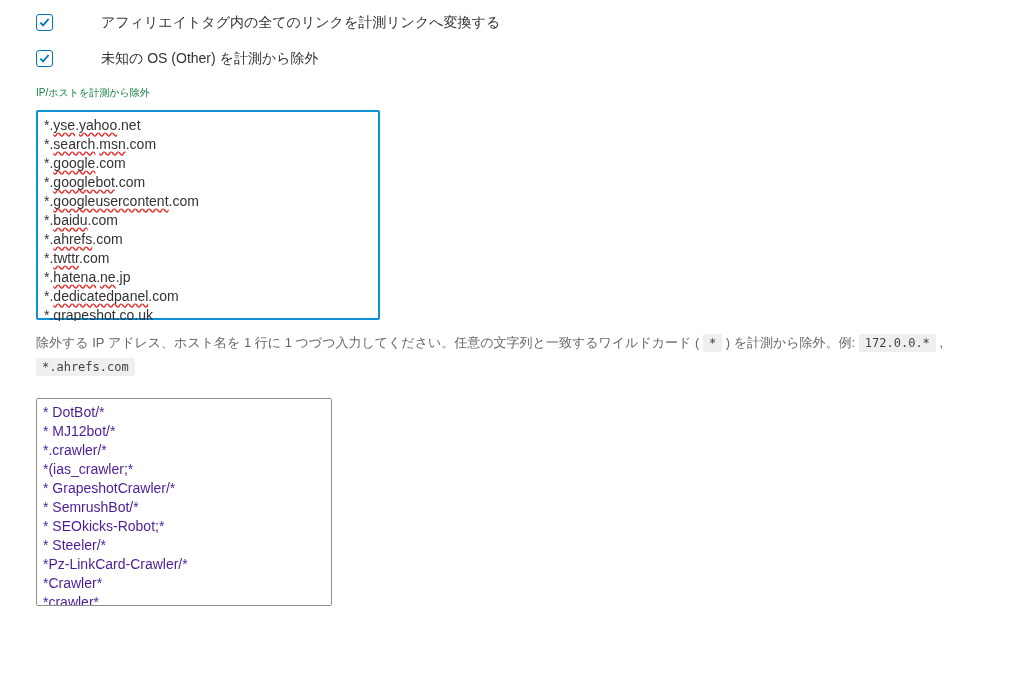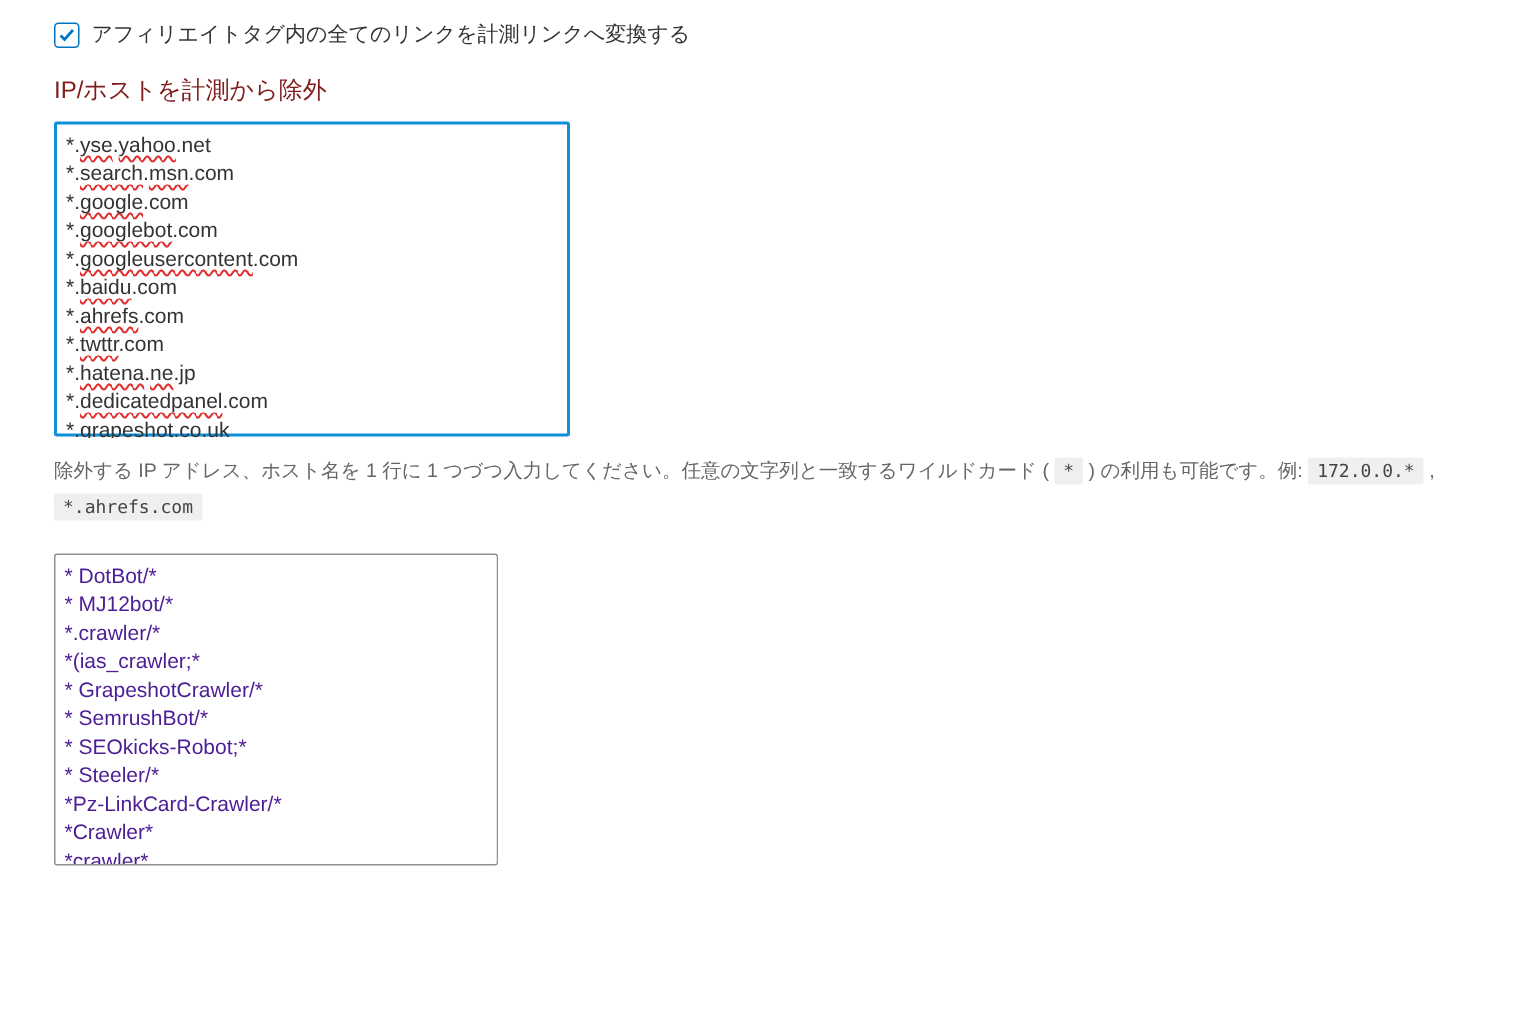--- a/index.html
+++ b/index.html
@@ -10,22 +10,23 @@
     font-size: 14px;
     color: #2a2a2a;
   }
   .page {
     padding: 8px 32px 20px 36px;
     width: 1024px;
     box-sizing: border-box;
   }
   .checkbox-row {
     display: flex;
-    align-items: flex-end;
+    align-items: flex-start;
     margin: 6px 0 18px 0;
+    gap: 40px;
   }
   .chk {
     width: 15px;
     height: 15px;
     border: 1px solid #0075c2;
     border-radius: 3px;
     display: inline-flex;
     align-items: center;
     justify-content: center;
     margin-right: 8px;
@@ -35,22 +36,22 @@
   .chk svg {
     width: 11px;
     height: 11px;
     display: block;
   }
   .chk-label {
     color: #333;
     font-size: 14px;
   }
   .section-label {
-    color: #7f1d1d;
-    font-size: 16px;
+    color: #15803d;
+    font-size: 10px;
     margin: 4px 0 10px 0;
   }
   .ta-wrap {
     position: relative;
     width: 296px;
   }
   .ta {
     width: 344px;
     height: 210px;
     box-sizing: border-box;
@@ -136,41 +137,49 @@
       <svg viewBox="0 0 12 12">
           <path d="M1.5 6.2 L4.4 9.1 L10.5 2.2" fill="none" stroke="#0075c2" stroke-width="2"></path>
         </svg>
     </span>
     <span class="chk-label">アフィリエイトタグ内の全てのリンクを計測リンクへ変換する</span>
   </div>
 
   
 
   
+  <div class="checkbox-row">
+    <span class="chk">
+      <svg viewBox="0 0 12 12">
+          <path d="M1.5 6.2 L4.4 9.1 L10.5 2.2" fill="none" stroke="#0075c2" stroke-width="2"></path>
+        </svg>
+    </span>
+    <span class="chk-label">未知の OS (Other) を計測から除外</span>
+  </div>
 
   
   <div class="section-label">IP/ホストを計測から除外</div>
 
   <div class="ta-wrap">
     <div class="ta-overlay" id="ip-overlay"><div><span>*.</span><span class="spell">yse</span><span>.</span><span class="spell">yahoo</span><span>.net</span></div><div><span>*.</span><span class="spell">search</span><span>.</span><span class="spell">msn</span><span>.com</span></div><div><span>*.</span><span class="spell">google</span><span>.com</span></div><div><span>*.</span><span class="spell">googlebot</span><span>.com</span></div><div><span>*.</span><span class="spell">googleusercontent</span><span>.com</span></div><div><span>*.</span><span class="spell">baidu</span><span>.com</span></div><div><span>*.</span><span class="spell">ahrefs</span><span>.com</span></div><div><span>*.</span><span class="spell">twttr</span><span>.com</span></div><div><span>*.</span><span class="spell">hatena</span><span>.</span><span class="spell">ne</span><span>.jp</span></div><div><span>*.</span><span class="spell">dedicatedpanel</span><span>.com</span></div><div><span>*.</span><span class="spell">grapeshot</span><span>.co.uk</span></div></div>
     <textarea class="ta hidden-ta" id="ip-ta" spellcheck="false" style="">*.yse.yahoo.net
 *.search.msn.com
 *.google.com
 *.googlebot.com
 *.googleusercontent.com
 *.baidu.com
 *.ahrefs.com
 *.twttr.com
 *.hatena.ne.jp
 *.dedicatedpanel.com
 *.grapeshot.co.uk</textarea>
   </div>
 
   <div class="help">
-    <span>除外する IP アドレス、ホスト名を 1 行に 1 つづつ入力してください。任意の文字列と一致するワイルドカード ( </span><span class="code">*</span><span> ) の利用も可能です。例: </span><span class="code">172.0.0.*</span><span> , </span><br><span class="code">*.ahrefs.com</span>
+    <span>除外する IP アドレス、ホスト名を 1 行に 1 つづつ入力してください。任意の文字列と一致するワイルドカード ( </span><span class="code">*</span><span> ) を計測から除外。例: </span><span class="code">172.0.0.*</span><span> , </span><br><span class="code">*.ahrefs.com</span>
   </div>
 
   <div class="gap"></div>
 
   
 
   <textarea class="ta2" id="ua-ta" spellcheck="false" style="">* DotBot/*
 * MJ12bot/*
 *.crawler/*
 *(ias_crawler;*

